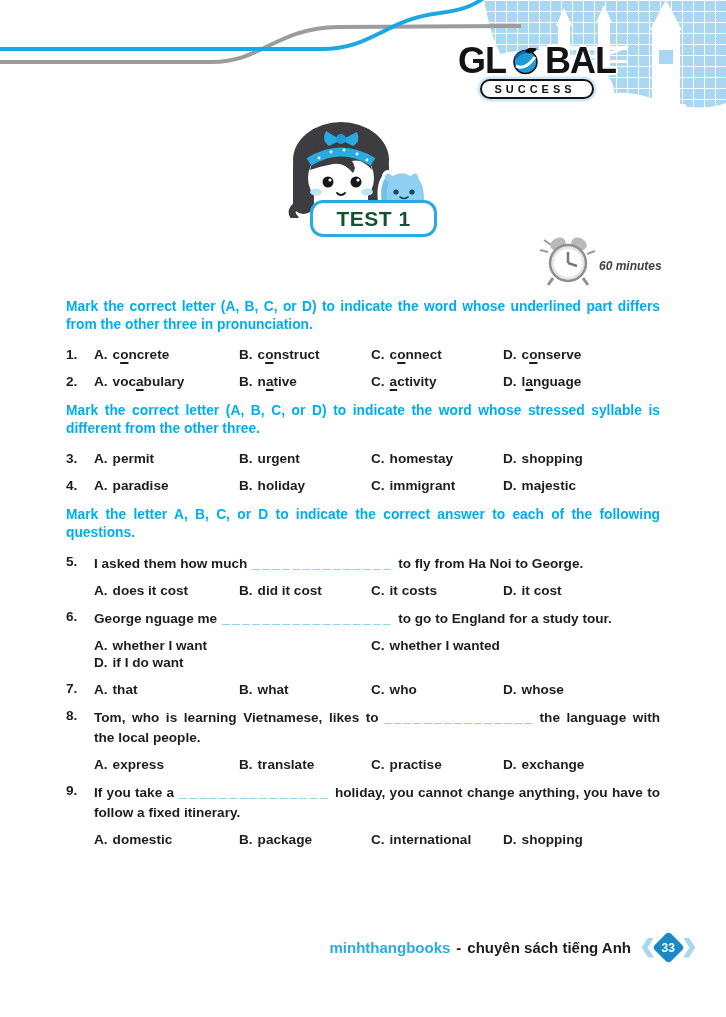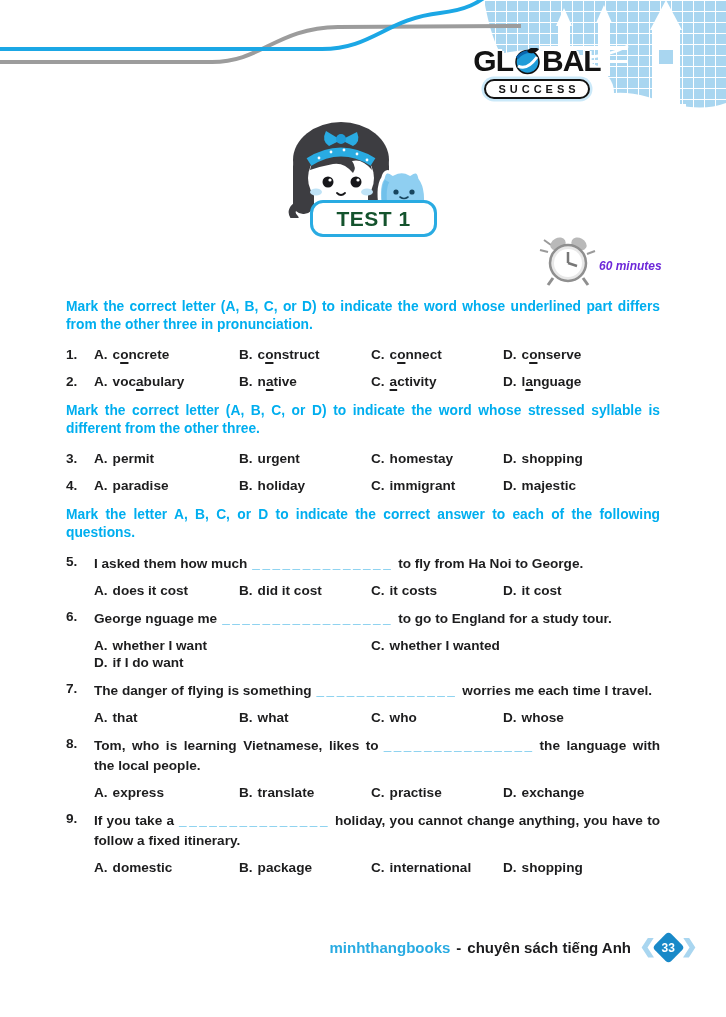--- a/index.html
+++ b/index.html
@@ -2,36 +2,36 @@
 <html><head>
 <meta charset="utf-8">
 <style>
   html,body{margin:0;padding:0;background:#fff;}
   .page{position:relative;width:726px;height:1017px;background:#fff;overflow:hidden;
         font-family:"Liberation Sans",sans-serif;color:#1d1d1e;}
 
   
   .deco{position:absolute;left:0;top:0;pointer-events:none;}
   .logo{position:absolute;left:458px;top:46px;width:158px;text-align:center;z-index:3;}
-  .logo-row1{display:flex;justify-content:center;align-items:center;gap:1px;
-             font-size:30px;font-weight:900;color:#131313;letter-spacing:-1px;line-height:30px;
+  .logo-row1{display:flex;justify-content:space-between;align-items:center;gap:1px;
+             font-size:36px;font-weight:900;color:#131313;letter-spacing:-1px;line-height:30px;
              text-shadow:-2px 0 #fff,2px 0 #fff,0 -2px #fff,0 2px #fff,-1px -1px #fff,1px 1px #fff;}
   .logo-pill{display:block;width:fit-content;margin:3px auto 0;background:#fff;color:#131313;
              border:2.5px solid #131313;border-radius:999px;box-shadow:0 0 0 2.5px #CBE9F9;
-             font-size:11px;font-weight:900;letter-spacing:4px;padding:2px 8px 1px 12px;line-height:13px;}
+             font-size:11px;font-weight:900;letter-spacing:4px;padding:2px 16px 1px 12px;line-height:13px;}
 
   
   .mascot{position:absolute;left:286px;top:118px;z-index:1;}
   .test-badge{position:absolute;left:310px;top:200px;width:127px;height:37px;background:#fff;
               border:3.5px solid #29ABE2;border-radius:13px;display:flex;align-items:center;
               justify-content:center;font-size:21px;font-weight:900;letter-spacing:.5px;
               color:#14532d;z-index:2;box-sizing:border-box;}
   .clock{position:absolute;left:538px;top:234px;}
   .duration{position:absolute;left:599px;top:259px;font-size:12px;font-style:italic;
-            font-weight:700;color:#6d28d9;}
+            font-weight:700;color:#404040;}
 
   
   .content{position:absolute;left:66px;top:298px;width:594px;}
   .sec{margin-bottom:12px;}
   .instruction{color:#00AEEF;font-size:13.8px;font-weight:700;line-height:18px;
                text-align:justify;margin:0 0 12px;}
   .qrow{display:flex;font-size:13.6px;font-weight:700;line-height:17px;margin-bottom:10px;}
   .qnum{width:28px;flex:0 0 28px;}
   .opts4{flex:1;display:grid;grid-template-columns:145px 132px 132px 1fr;}
   .opts2{flex:1;display:grid;grid-template-columns:277px 1fr;}
@@ -234,21 +234,20 @@
               <span class="opt"><span class="lbl">D.</span><span>if I do want</span></span>
             </div>
           </div>
         </div>
       </div>
 
       <div class="q">
         <div class="qline">
           <span class="qnum">7.</span>
           <div class="qbody">
-            <p class="stem"><span>The danger of flying is something</span><span class="blank">______________</span><span>worries me each time I travel.</span></p>
             <div class="opts4 stem-opts">
               <span class="opt"><span class="lbl">A.</span><span>that</span></span>
               <span class="opt"><span class="lbl">B.</span><span>what</span></span>
               <span class="opt"><span class="lbl">C.</span><span>who</span></span>
               <span class="opt"><span class="lbl">D.</span><span>whose</span></span>
             </div>
           </div>
         </div>
       </div>
 

